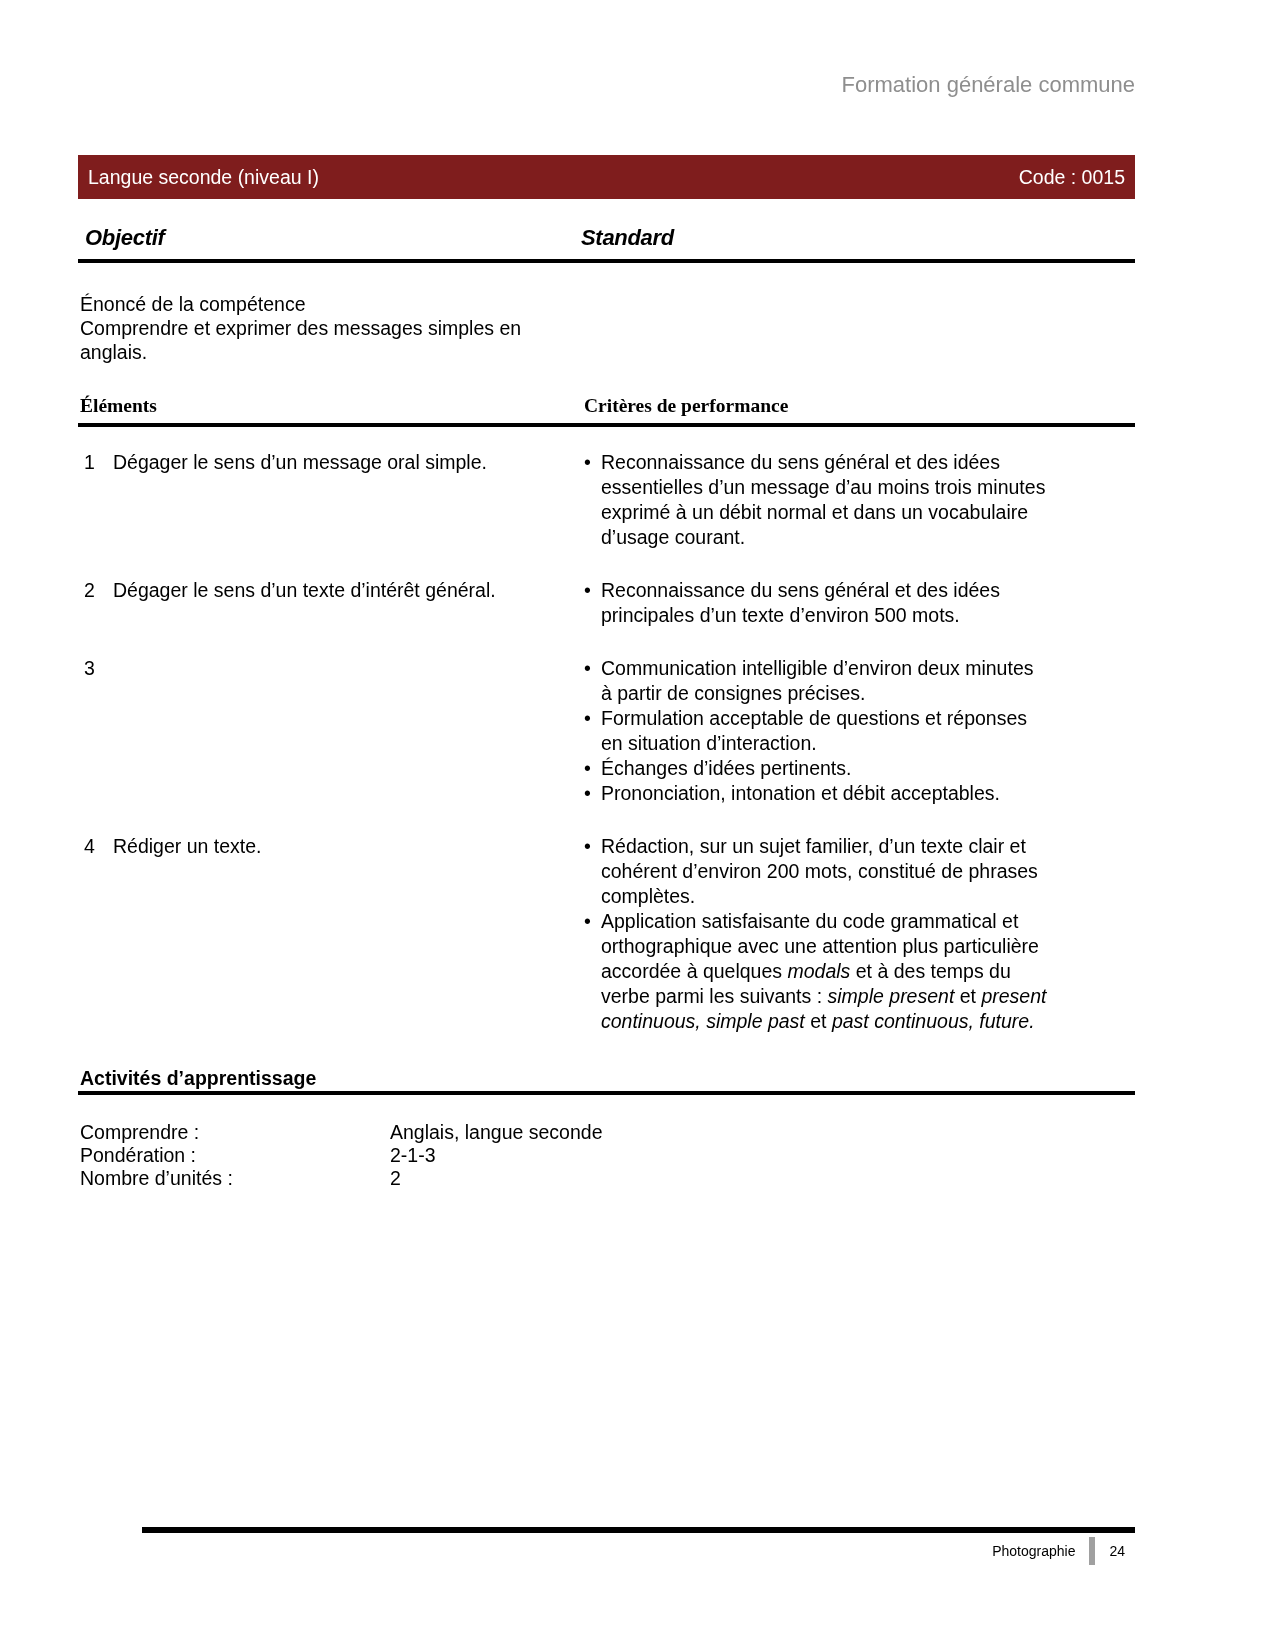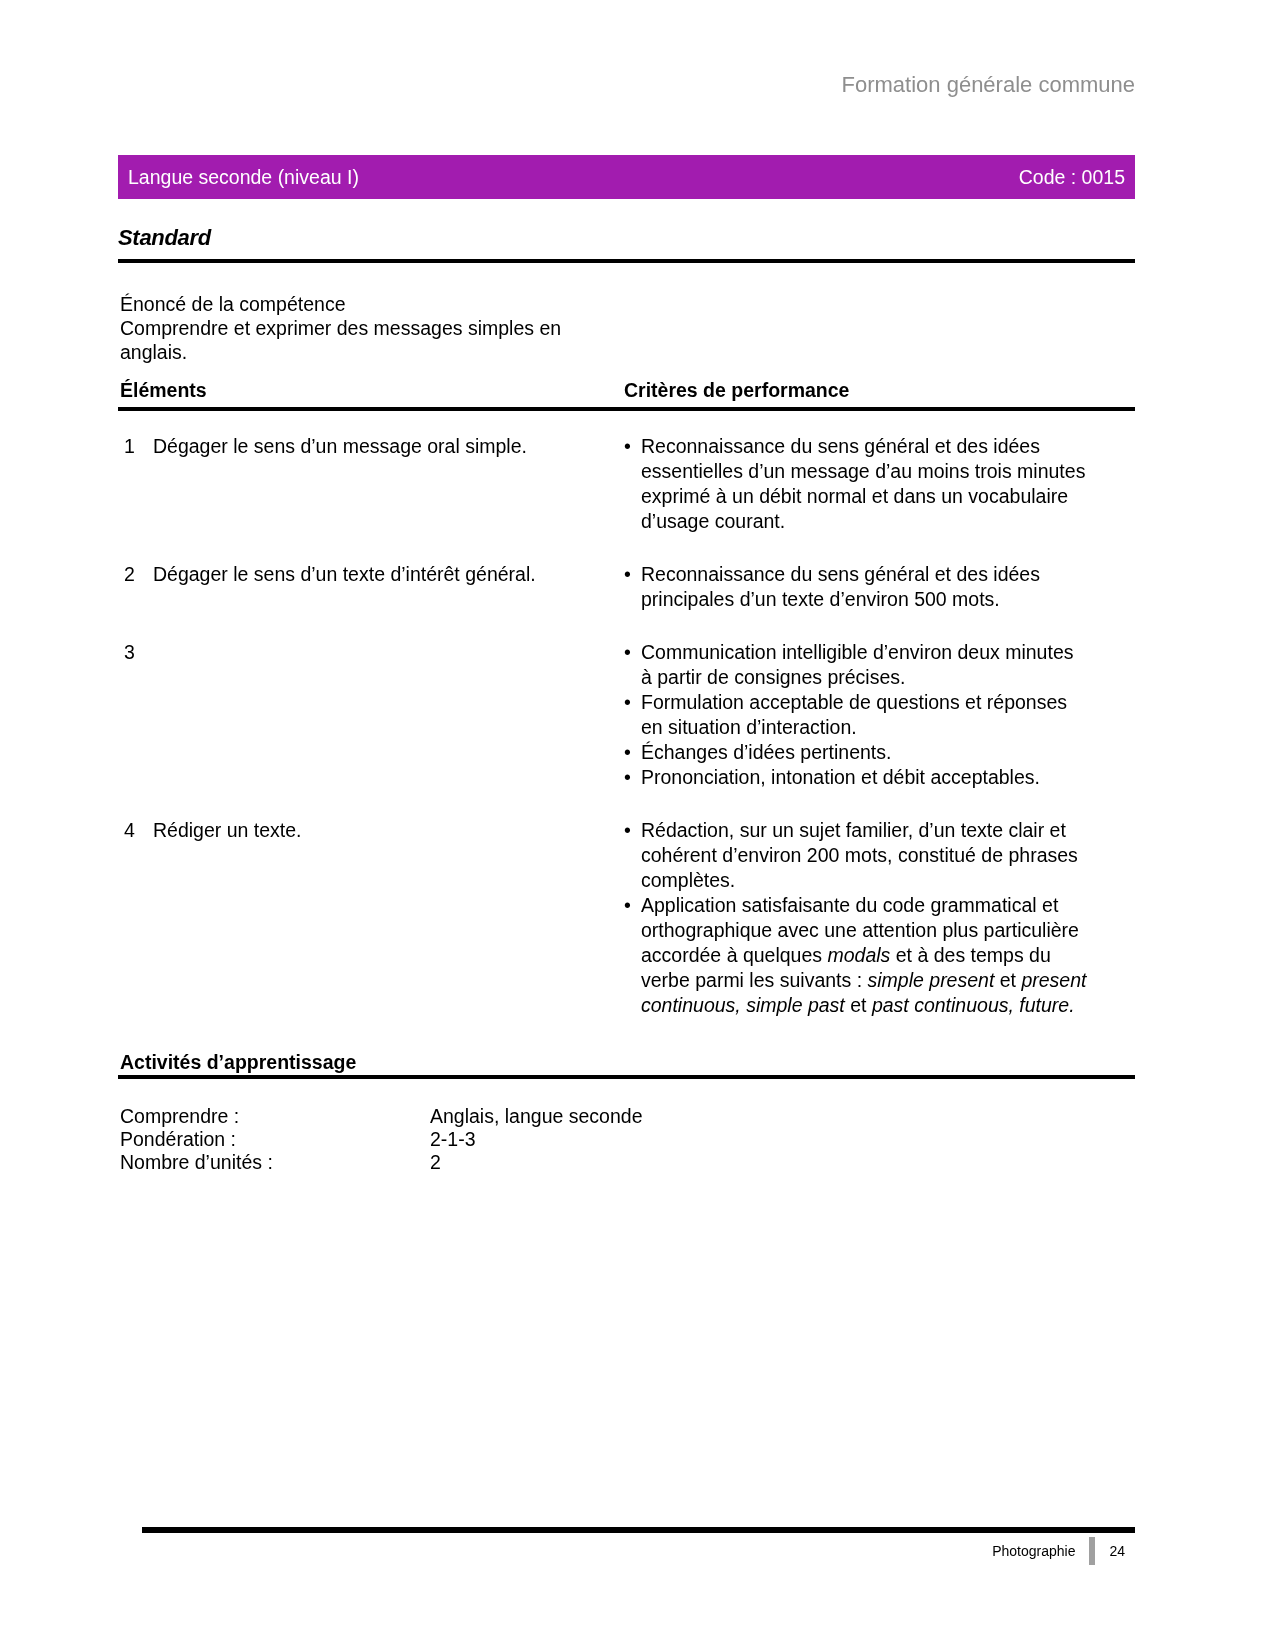--- a/index.html
+++ b/index.html
@@ -2,38 +2,38 @@
 <html lang="fr"><head>
 <meta charset="utf-8">
 <style>
   html,body { margin:0; padding:0; background:#ffffff; }
   .page {
     position:relative;
     width:1275px; height:1650px;
     margin:0 auto;
     background:#ffffff;
     box-sizing:border-box;
-    padding:0 140px 0 118px;
+    padding:0 140px 0 78px;
     font-family:"Liberation Sans","DejaVu Sans",sans-serif;
     color:#000;
     font-size:19.5px;
     line-height:24px;
     overflow:hidden;
   }
   .header-note {
     padding-top:72px;
     text-align:right;
     font-size:22px;
     line-height:26px;
     color:#8e8e8e;
   }
   .title-bar {
     margin-top:57px;
     height:44px;
-    background:#a21caf;
+    background:#7f1d1d;
     color:#ffffff;
     display:flex;
     justify-content:space-between;
     align-items:center;
     padding:0 10px;
     box-sizing:border-box;
     font-size:19.5px;
   }
   .section-row {
     display:flex;
@@ -52,22 +52,23 @@
     margin-top:29px;
     font-weight:normal;
     padding-left:2px;
   }
   .statement {
     width:470px;
     padding-left:2px;
   }
   .col-headers {
     display:flex;
-    margin-top:14px;
+    margin-top:30px;
     font-weight:bold;
+    font-family:Liberation Serif, serif;
   }
   .col-headers .ch-left { width:503px; padding-left:2px; box-sizing:border-box; }
   .col-headers .ch-right { padding-left:3px; }
   .rows { padding-top:23px; }
   .row { display:flex; margin-bottom:28px; }
   .row .el { width:503px; box-sizing:border-box; padding-left:6px; display:flex; align-items:flex-start; }
   .row .el .num { width:29px; flex-shrink:0; }
   .row .el .etxt { width:430px; }
   .row .crit { width:466px; }
   .crit ul { list-style:none; margin:0; padding:0; }
@@ -106,20 +107,21 @@
 <div class="page">
 
   <div class="header-note">Formation générale commune</div>
 
   <div class="title-bar">
     <span>Langue seconde (niveau I)</span>
     <span>Code : 0015</span>
   </div>
 
   <div class="section-row">
+    <div class="sr-left">Objectif</div>
     <div class="sr-right">Standard</div>
   </div>
   <div class="rule"></div>
 
   <div class="competence-heading">Énoncé de la compétence</div>
   <div class="statement">Comprendre et exprimer des messages simples en anglais.</div>
 
   <div class="col-headers">
     <div class="ch-left">Éléments</div>
     <div class="ch-right">Critères de performance</div>

